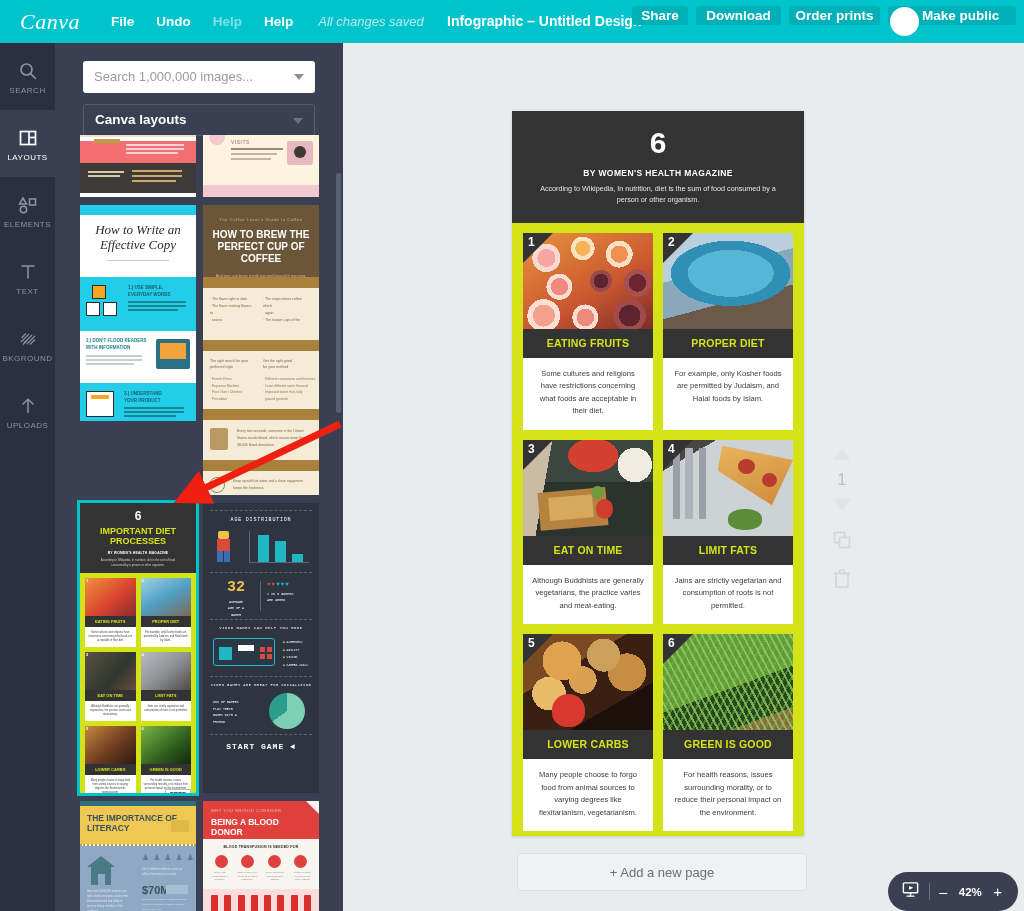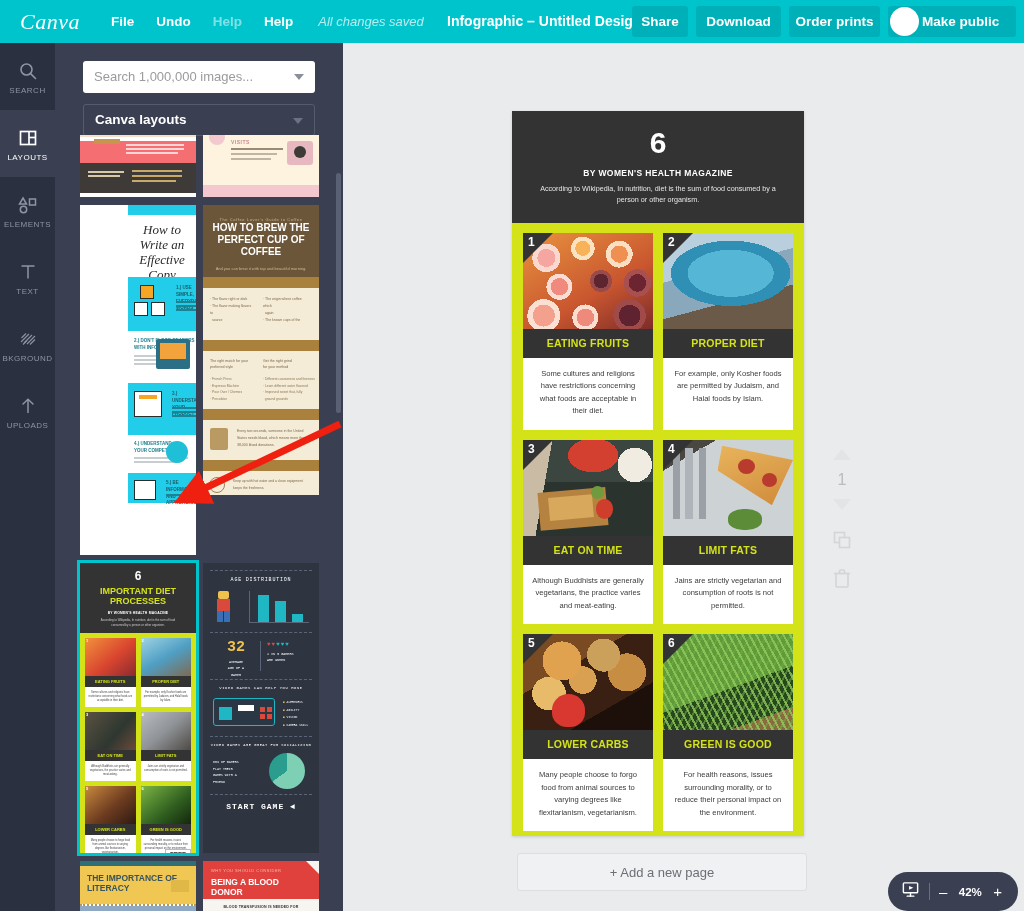--- a/index.html
+++ b/index.html
@@ -28,21 +28,21 @@
   .menu-item.dim { color: #7fe1e6; }
   .saved-txt {
     color: #b4ecef; font-size: 13px; font-style: italic;
     margin-left: 14px; white-space: nowrap;
   }
   .doc-title {
     position: absolute; left: 447px; top: 0; line-height: 43px;
     color: #ffffff; font-size: 14px; font-weight: bold; white-space: nowrap;
   }
   .tb-btn {
-    position: absolute; top: 6px; height: 31px;
+    position: absolute; top: 6px; height: 19px;
     background: #00b0b8; color: #fff; font-size: 13.5px; font-weight: bold;
     border: none; border-radius: 3px; cursor: pointer;
     display: flex; align-items: center; justify-content: center;
   }
   #btn-share { left: 632px; width: 56px; }
   #btn-download { left: 696px; width: 85px; }
   #btn-order { left: 789px; width: 91px; }
   #btn-public { left: 888px; width: 128px; padding-left: 34px; justify-content: flex-start; }
   .toggle-knob {
     position: absolute; left: 890px; top: 7px;
@@ -315,21 +315,21 @@
             <div style="position:absolute;left:28px;top:4px;font-size:5px;font-weight:bold;color:#c98a96;letter-spacing:.5px;">VISITS</div>
             <div style="position:absolute;left:28px;top:13px;width:52px;height:2px;background:#9a8a76;"></div>
             <div style="position:absolute;left:28px;top:18px;width:46px;height:2px;background:#c0b4a2;"></div>
             <div style="position:absolute;left:28px;top:23px;width:40px;height:2px;background:#c0b4a2;"></div>
             <div style="position:absolute;right:6px;top:6px;width:26px;height:24px;background:#e7b8c0;border-radius:3px;"></div>
             <div style="position:absolute;right:13px;top:11px;width:12px;height:12px;border-radius:50%;background:#3e3a38;"></div>
           </div>
           <div style="height:12px;background:#f3c9cf;"></div>
         </div>
 
-        <div class="thumb" style="height:350px;padding-left:48px;">
+        <div class="thumb" style="height:216px;">
           <div style="height:10px;background:#22cdea;"></div>
           <div style="height:62px;background:#fff;padding:8px 6px 0;text-align:center;">
             <div style="font-family:'Liberation Serif',serif;font-style:italic;font-size:13px;color:#2b2b2b;line-height:1.15;">How to Write an Effective Copy</div>
             <div style="margin:7px auto 0;width:62px;height:1.5px;background:#ccc;"></div>
           </div>
           <div style="height:54px;background:#22cdea;position:relative;padding:7px 6px;">
             <div style="position:absolute;left:6px;top:8px;width:34px;height:34px;">
               <div style="width:14px;height:14px;background:#f5a623;border:1.5px solid #2b2b2b;position:absolute;left:6px;top:0;"></div>
               <div style="width:14px;height:14px;background:#fff;border:1.5px solid #2b2b2b;position:absolute;left:0;top:17px;"></div>
               <div style="width:14px;height:14px;background:#fff;border:1.5px solid #2b2b2b;position:absolute;left:17px;top:17px;"></div>
@@ -365,21 +365,21 @@
             <div style="position:absolute;left:6px;top:7px;width:22px;height:20px;background:#fff;border:1.5px solid #2b2b2b;"></div>
             <div style="position:absolute;left:38px;top:7px;font-size:4.5px;font-weight:bold;color:#1b5c66;line-height:1.5;">5.) BE INFORMATIVE AND<br>APPROACHABLE</div>
             <div style="position:absolute;left:38px;top:21px;width:60px;height:1.5px;background:#1b8494;"></div>
           </div>
 
         </div>
 
         <div class="thumb" style="height:290px;background:#5b4a31;">
           <div style="height:72px;background:#6b5639;text-align:center;padding-top:12px;position:relative;">
             <div style="font-size:4px;color:#cbb791;letter-spacing:.6px;">The Coffee Lover's Guide to Coffee</div>
-            <div style="font-size:10px;font-weight:bold;color:#ffffff;line-height:1.2;padding:0 5px;">HOW TO BREW THE PERFECT CUP OF COFFEE</div>
+            <div style="font-size:10px;font-weight:bold;color:#ffffff;line-height:1.2;margin-top:7px;padding:0 5px;">HOW TO BREW THE PERFECT CUP OF COFFEE</div>
             <div style="font-size:4px;color:#cbb791;margin-top:8px;">And you can brew it with top and beautiful morning.</div>
           </div>
           <div style="height:11px;background:#a9803c;text-align:center;">
             <span style="font-size:3.8px;color:#fff;font-weight:bold;line-height:11px;letter-spacing:.3px;">IMPORTANT FACTORS IN CHOOSING YOUR BEANS</span>
           </div>
           <div style="height:52px;background:#f5ecd7;position:relative;padding:7px;">
             <div style="position:absolute;left:7px;top:8px;width:44px;">
               <div style="font-size:3.5px;color:#7b6848;line-height:2;">· The flavor right or dark<br>· The flavor making flavors to<br>&nbsp;&nbsp;source</div>
             </div>
             <div style="position:absolute;left:60px;top:8px;width:48px;">

